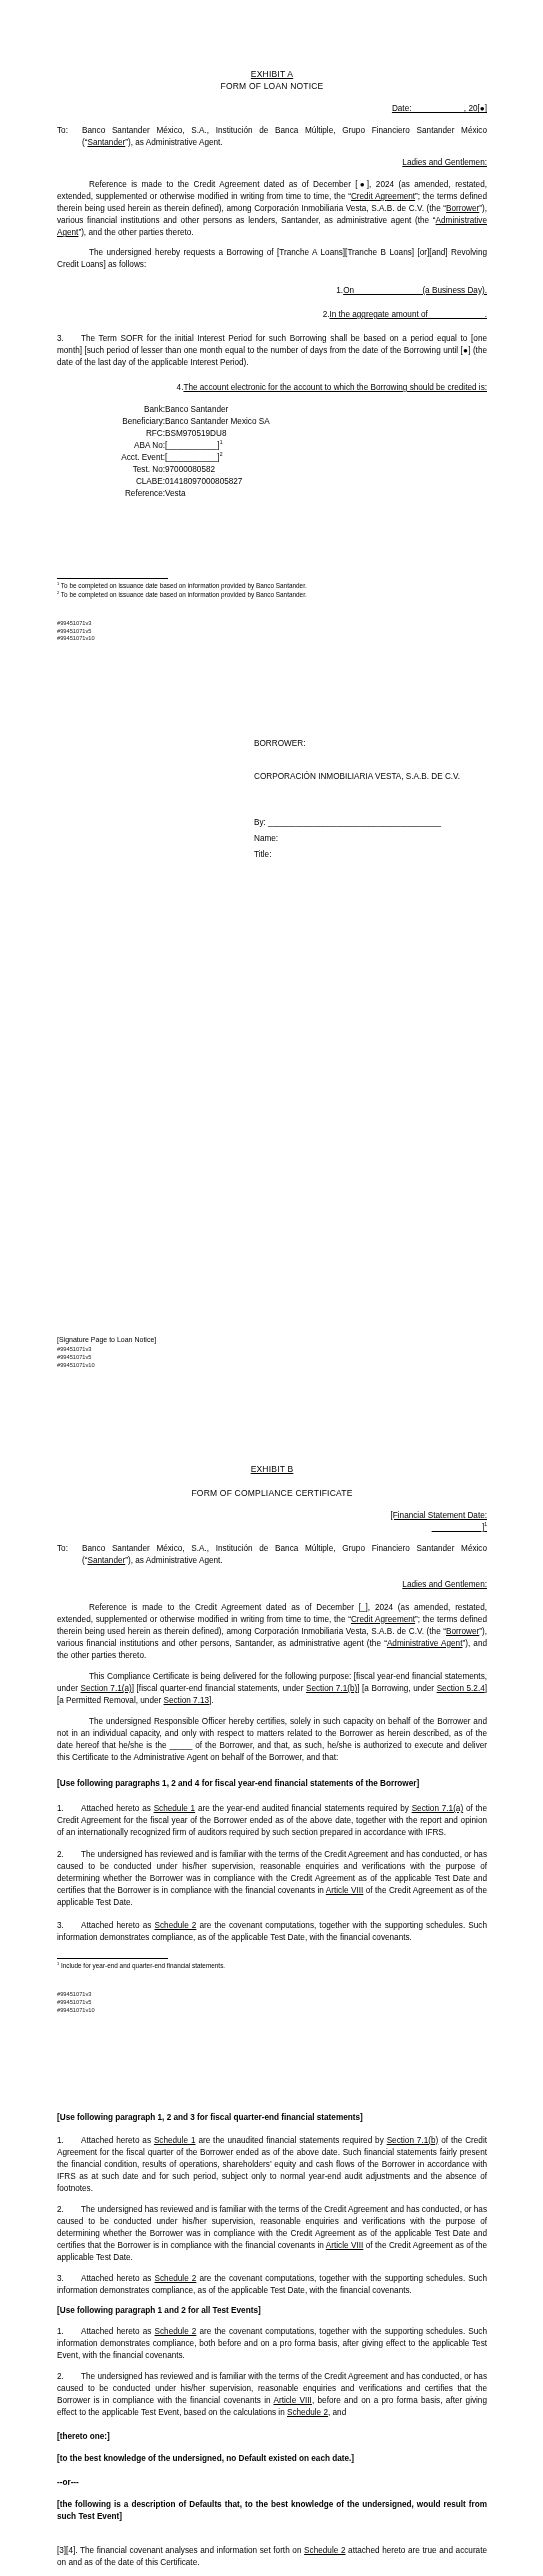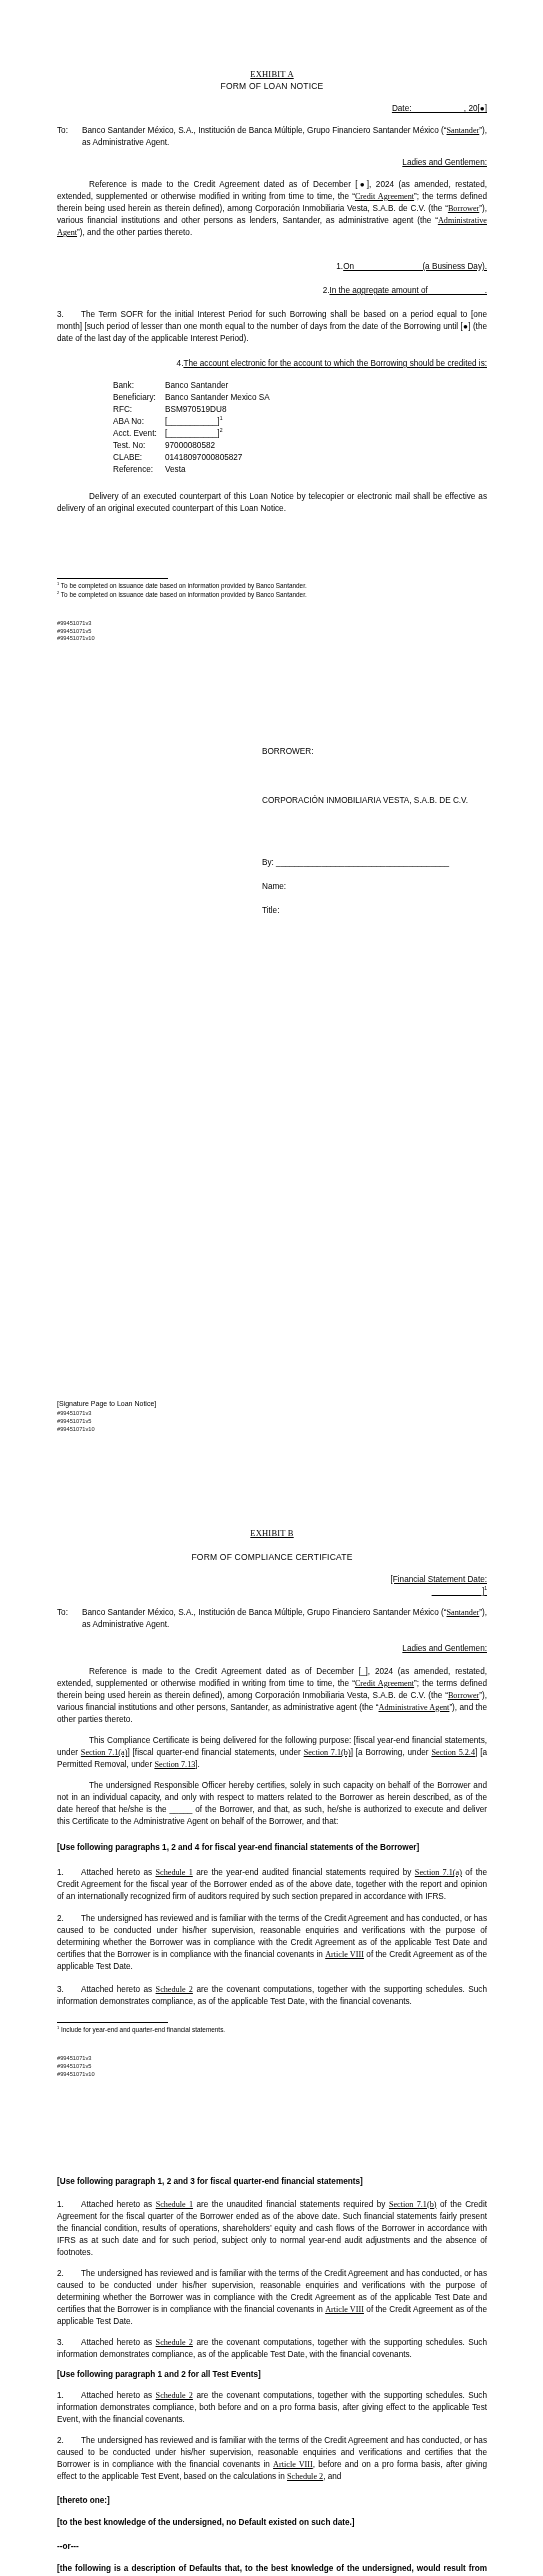--- a/index.html
+++ b/index.html
@@ -16,35 +16,35 @@
   .sp{width:100%;}
   .center{text-align:center;}
   .right{text-align:right;}
   .para{margin:0;text-align:justify;}
   .para.left{text-align:right;text-decoration:underline;}
   .indent{text-indent:32px;}
   .b{font-weight:bold;}
   .title{ text-align:center;margin:0;font-size:8.5px;letter-spacing:0.2px;}
   .title u{text-underline-offset:1px;}
   sup{font-size:.62em;vertical-align:super;line-height:0;}
-  u{text-underline-offset:1px;font-family:Liberation Serif, serif;}
+  u{text-underline-offset:1px;}
   .num{display:inline-block;width:24px;}
   .to-block{display:flex;}
   .to-label{width:25px;flex:none;}
   .to-text{flex:1;text-align:justify;}
-  .acct{margin-left:56px;}
+  .acct{margin-left:56px;text-align:right;}
   .acct-row{display:flex;}
   .acct-label{width:52px;flex:none;}
   .fn-rule{width:111px;border-top:0.5px solid #000;height:0;}
   .fn{font-size:6.4px;line-height:9.3px;margin:0;}
   .fns{margin-top:2.1px;}
   .ids{font-size:5.7px;line-height:7.7px;color:#1a1a1a;}
   .ids div{margin:0;}
   .sig{margin-left:193px;width:242px;}
-  .sig p{margin:12px;}
+  .sig p{margin:4px;}
   .sig-note{font-size:7px;line-height:9.8px;}
 </style>
 </head>
 <body>
 
 <div class="doc">
 
   <div class="sp" style="height:68px"></div>
   <p class="title"><u>EXHIBIT A</u></p>
   <p class="title">FORM OF LOAN NOTICE</p>
@@ -58,20 +58,21 @@
     <div class="to-text">Banco Santander México, S.A., Institución de Banca Múltiple, Grupo Financiero Santander México (“<u>Santander</u>”), as Administrative Agent.</div>
   </div>
 
   <div class="sp" style="height:8.2px"></div>
   <p class="para left">Ladies and Gentlemen:</p>
 
   <div class="sp" style="height:10.3px"></div>
   <p class="para indent">Reference is made to the Credit Agreement dated as of December [●], 2024 (as amended, restated, extended, supplemented or otherwise modified in writing from time to time, the “<u>Credit Agreement</u>”; the terms defined therein being used herein as therein defined), among Corporación Inmobiliaria Vesta, S.A.B. de C.V. (the “<u>Borrower</u>”), various financial institutions and other persons as lenders, Santander, as administrative agent (the “<u>Administrative Agent</u>”), and the other parties thereto.</p>
 
   <div class="sp" style="height:8.2px"></div>
+  <p class="para indent">The undersigned hereby requests a Borrowing of [Tranche A Loans][Tranche B Loans] [or][and] Revolving Credit Loans] as follows:</p>
 
   <div class="sp" style="height:13.4px"></div>
   <p class="para left"><span class="num">1.</span><span>On ______________ (a Business Day).</span></p>
 
   <div class="sp" style="height:12.4px"></div>
   <p class="para left"><span class="num">2.</span><span>In the aggregate amount of ____________.</span></p>
 
   <div class="sp" style="height:12.4px"></div>
   <p class="para"><span class="num">3.</span><span>The Term SOFR for the initial Interest Period for such Borrowing shall be based on a period equal to [one month] [such period of lesser than one month equal to the number of days from the date of the Borrowing until [●] (the date of the last day of the applicable Interest Period).</span></p>
 
@@ -108,21 +109,20 @@
         <span class="acct-label">CLABE:</span>
         <span>01418097000805827</span>
       </div>
     <div class="acct-row">
         <span class="acct-label">Reference:</span>
         <span>Vesta</span>
       </div>
   </div>
 
   <div class="sp" style="height:14.4px"></div>
-  <p class="para indent">Delivery of an executed counterpart of this Loan Notice by telecopier or electronic mail shall be effective as delivery of an original executed counterpart of this Loan Notice.</p>
 
   <div class="sp" style="height:63px"></div>
   <div class="fn-rule"></div>
   <div class="fns">
     <p class="fn"><sup>1</sup> To be completed on issuance date based on information provided by Banco Santander.</p>
     <p class="fn"><sup>2</sup> To be completed on issuance date based on information provided by Banco Santander.</p>
   </div>
 
   <div class="sp" style="height:20.6px"></div>
   <div class="ids">
@@ -220,21 +220,21 @@
   <div class="sp" style="height:8.2px"></div>
   <p class="para"><span class="num">1.</span><span>Attached hereto as <u>Schedule 2</u> are the covenant computations, together with the supporting schedules. Such information demonstrates compliance, both before and on a pro forma basis, after giving effect to the applicable Test Event, with the financial covenants.</span></p>
 
   <div class="sp" style="height:9.3px"></div>
   <p class="para"><span class="num">2.</span><span>The undersigned has reviewed and is familiar with the terms of the Credit Agreement and has conducted, or has caused to be conducted under his/her supervision, reasonable enquiries and verifications and certifies that the Borrower is in compliance with the financial covenants in <u>Article VIII</u>, before and on a pro forma basis, after giving effect to the applicable Test Event, based on the calculations in <u>Schedule 2</u>, and</span></p>
 
   <div class="sp" style="height:12.4px"></div>
   <p class="para center b">[thereto one:]</p>
 
   <div class="sp" style="height:10.3px"></div>
-  <p class="para center b">[to the best knowledge of the undersigned, no Default existed on such date.]</p>
+  <p class="para center b">[to the best knowledge of the undersigned, no Default existed on each date.]</p>
 
   <div class="sp" style="height:11.3px"></div>
   <p class="para center b">--or---</p>
 
   <div class="sp" style="height:10.3px"></div>
   <p class="para center b">[the following is a description of Defaults that, to the best knowledge of the undersigned, would result from such Test Event]</p>
 
   <div class="sp" style="height:10.3px"></div>
 
   <div class="sp" style="height:11.3px"></div>

